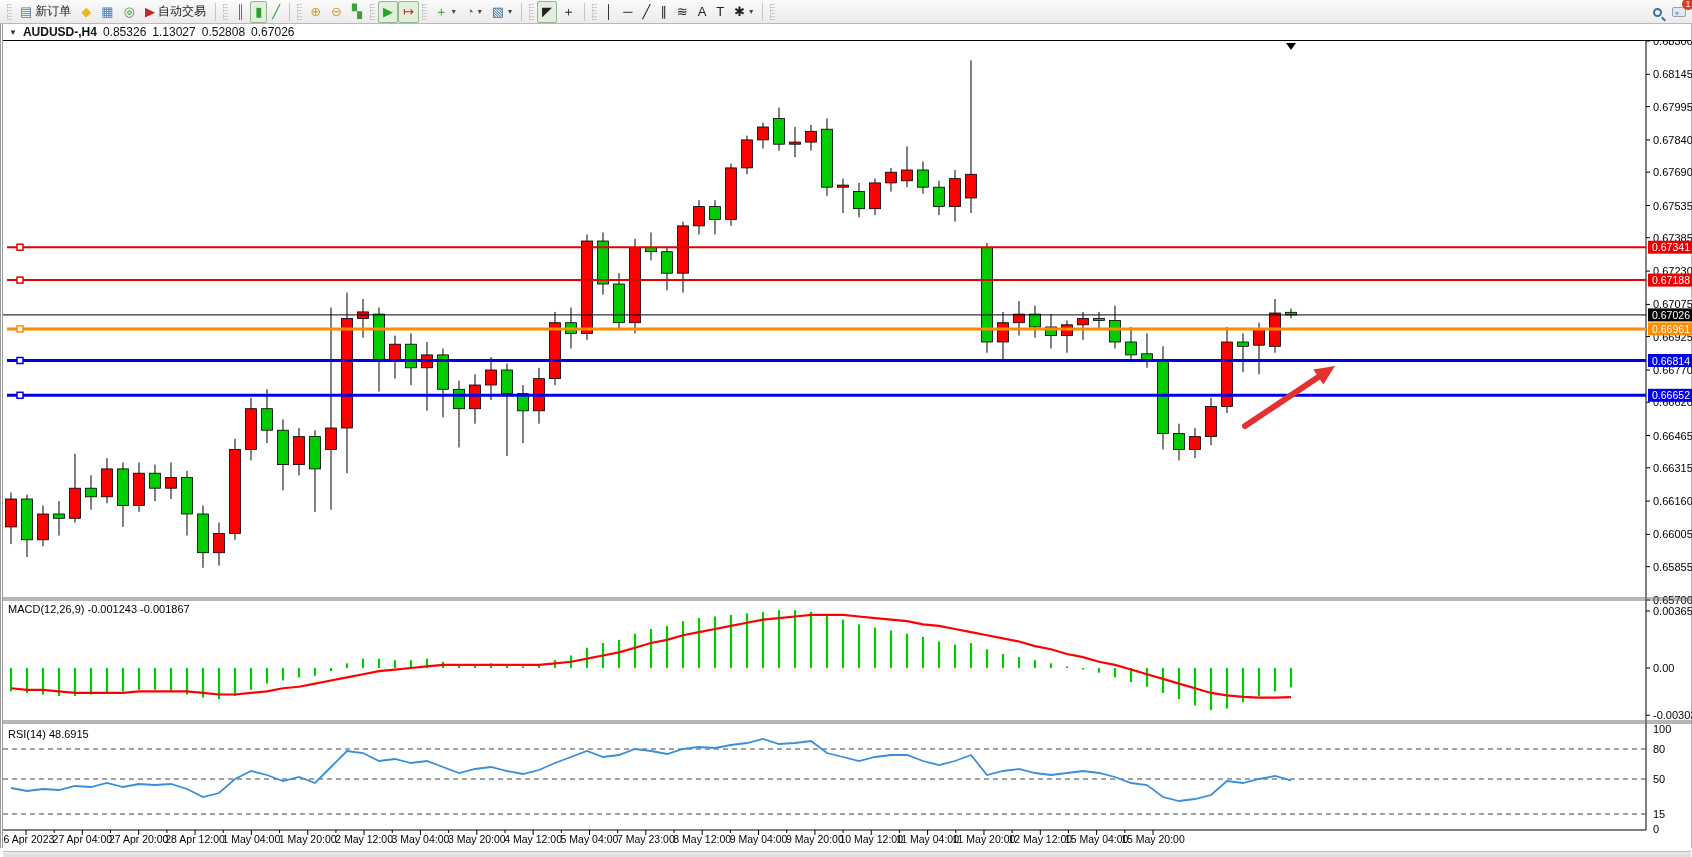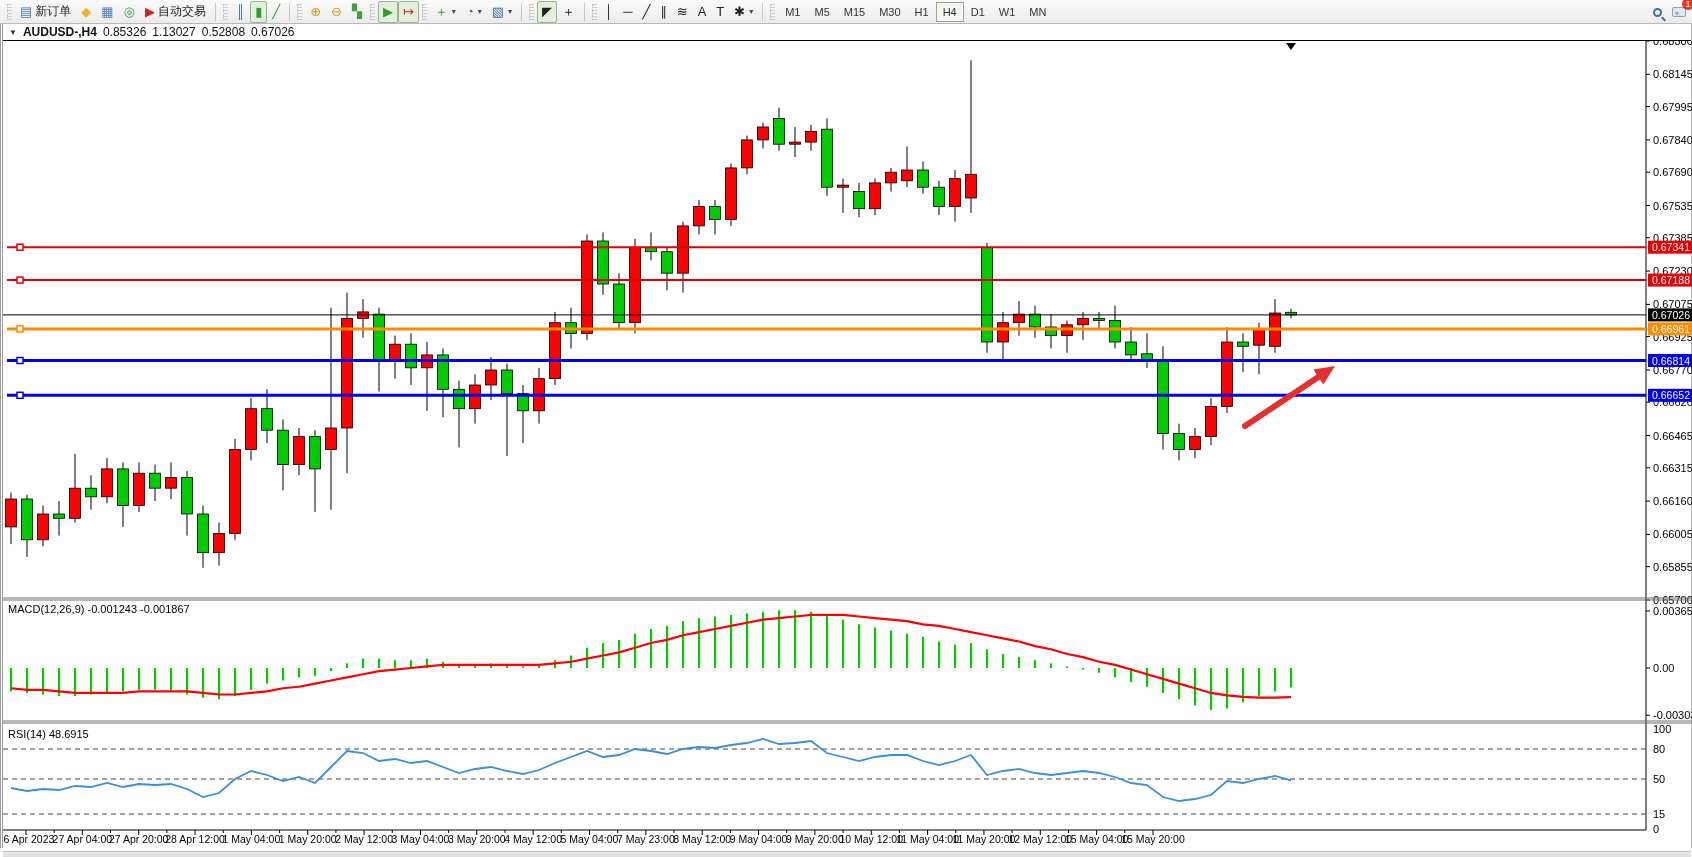--- a/index.html
+++ b/index.html
@@ -147,31 +147,20 @@
       <div class="tb-btn">
         <span class="tb-glyph" style="color: rgb(34, 34, 34);">T</span>
       </div>
       <div class="tb-btn">
         <span class="tb-glyph" style="color: rgb(34, 34, 34);">✱</span>
         <span class="dd">▾</span>
       </div>
     </div>
     <div class="tb-sep"></div>
     <div class="grip"></div>
-    <div class="tb-group">
-      <div class="tf-btn">M1</div>
-      <div class="tf-btn">M5</div>
-      <div class="tf-btn">M15</div>
-      <div class="tf-btn">M30</div>
-      <div class="tf-btn">H1</div>
-      <div class="tf-btn active">H4</div>
-      <div class="tf-btn">D1</div>
-      <div class="tf-btn">W1</div>
-      <div class="tf-btn">MN</div>
-    </div>
     <div class="tb-right">
       <span class="ic-search"></span>
       <span style="position: relative;"><span class="ic-chat" style="display: inline-block;"></span><span class="badge">1</span></span>
     </div>
   </div>
 
 <div class="chart-window">
   <div class="chart-header">
     <span class="tri">▼</span>
     <span class="sym">AUDUSD-,H4</span>

